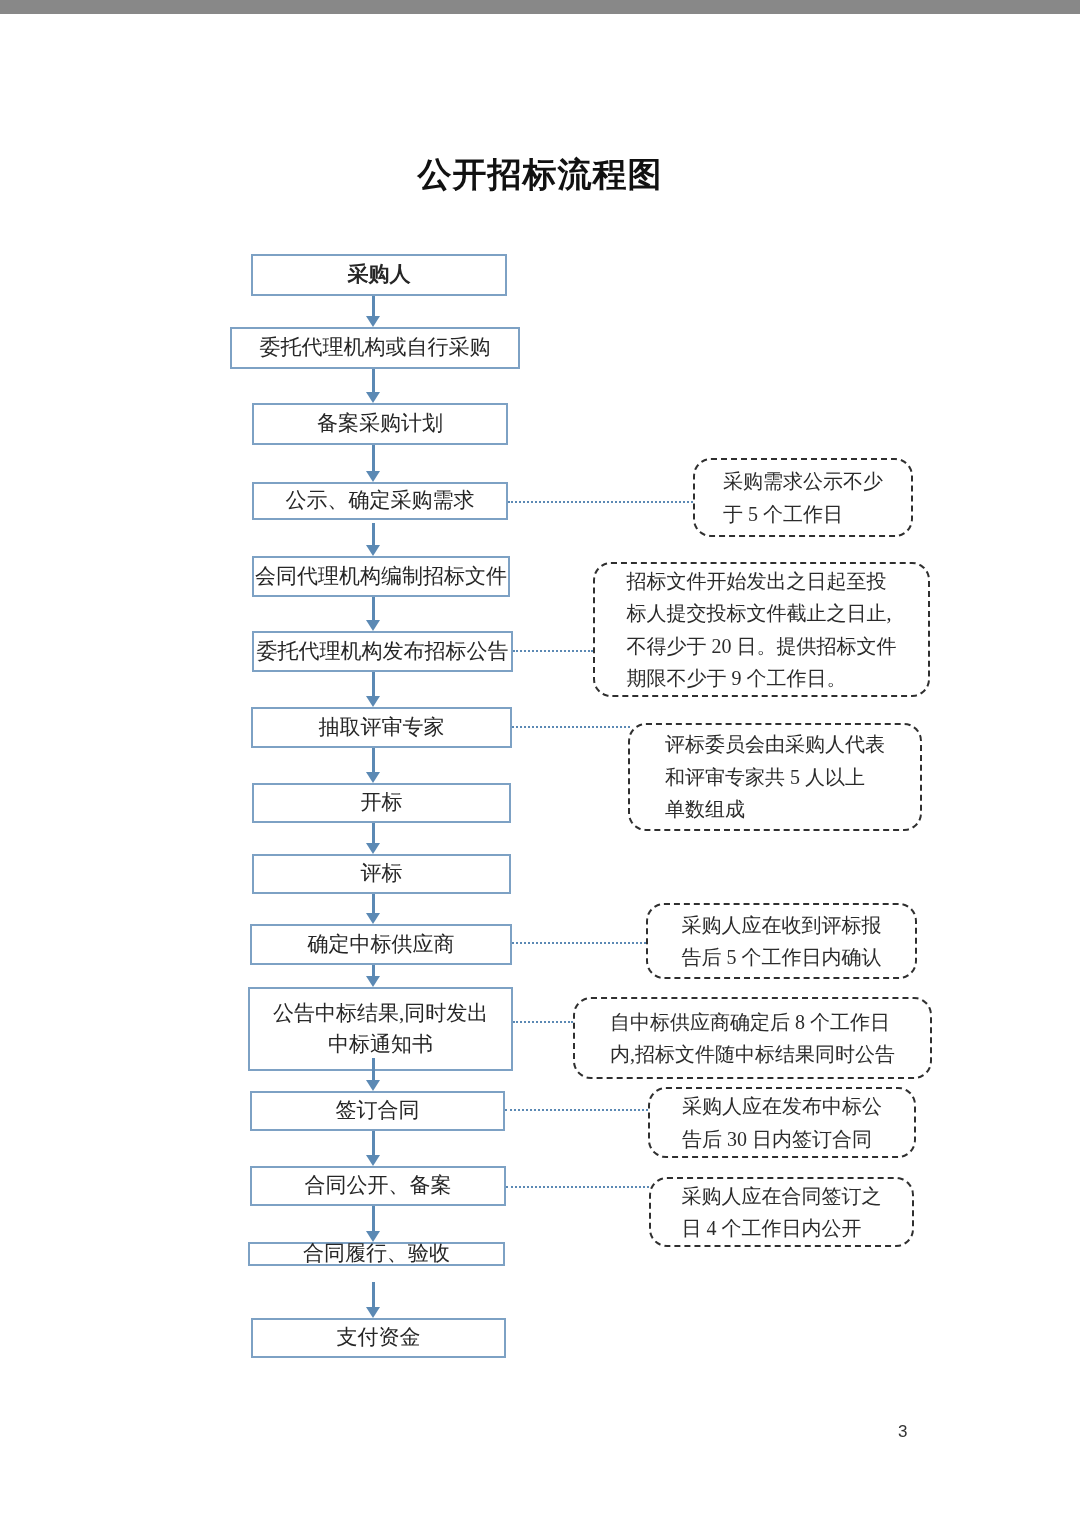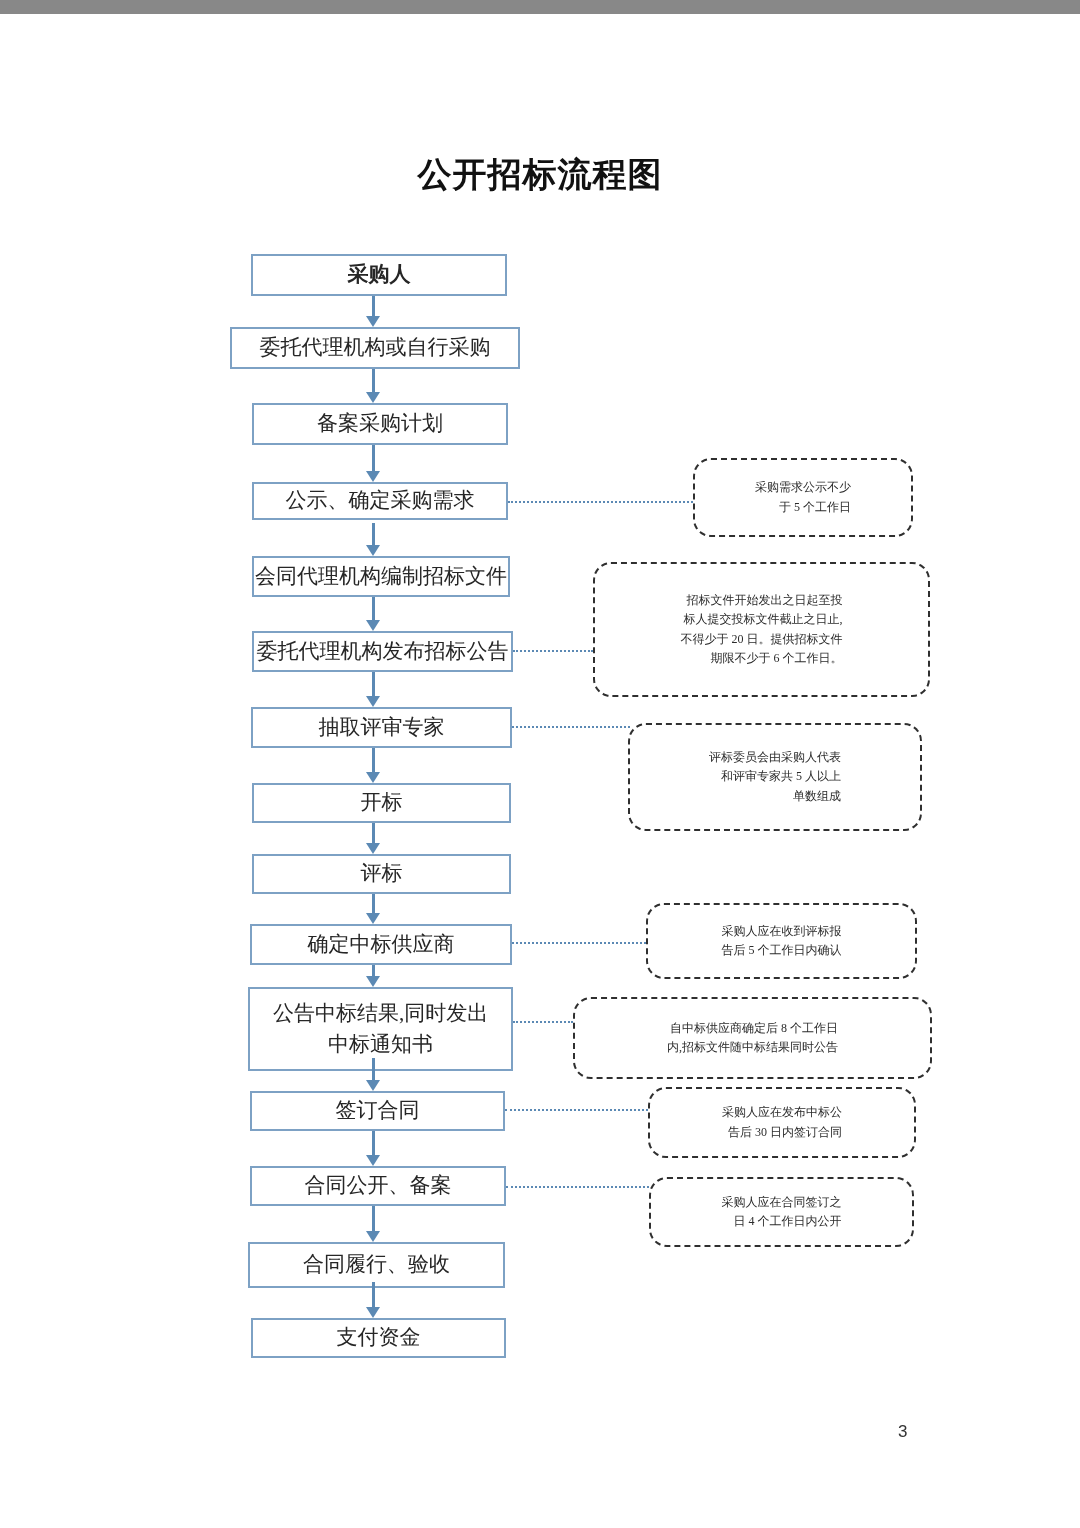--- a/index.html
+++ b/index.html
@@ -61,22 +61,22 @@
   }
   .note {
     position: absolute;
     box-sizing: border-box;
     border: 2px dashed #2f2f2f;
     border-radius: 18px;
     background: #ffffff;
     display: flex;
     align-items: center;
     justify-content: center;
-    text-align: right;
-    font-size: 12px;
+    text-align: left;
+    font-size: 20px;
     line-height: 1.62;
     white-space: pre-line;
     color: #2b2b2b;
     padding: 2px 6px;
   }
   .pagenum {
     position: absolute;
     left: 898px; top: 1408px;
     font-size: 17px;
     font-family: "Liberation Sans", sans-serif;
@@ -97,21 +97,21 @@
   <div class="fbox" style="left:252px;top:542px;width:258px;height:41px">会同代理机构编制招标文件</div>
   <div class="fbox" style="left:252px;top:617px;width:261px;height:41px">委托代理机构发布招标公告</div>
   <div class="fbox" style="left:251px;top:693px;width:261px;height:41px">抽取评审专家</div>
   <div class="fbox" style="left:252px;top:769px;width:259px;height:40px">开标</div>
   <div class="fbox" style="left:252px;top:840px;width:259px;height:40px">评标</div>
   <div class="fbox" style="left:250px;top:910px;width:262px;height:41px">确定中标供应商</div>
   <div class="fbox" style="left:248px;top:973px;width:265px;height:84px">公告中标结果,同时发出
 中标通知书</div>
   <div class="fbox" style="left:250px;top:1077px;width:255px;height:40px">签订合同</div>
   <div class="fbox" style="left:250px;top:1152px;width:256px;height:40px">合同公开、备案</div>
-  <div class="fbox" style="left:248px;top:1228px;width:257px;height:46px">合同履行、验收</div>
+  <div class="fbox" style="left:248px;top:1228px;width:257px;height:24px">合同履行、验收</div>
   <div class="fbox" style="left:251px;top:1304px;width:255px;height:40px">支付资金</div>
 
   <div class="arrow" style="left:372px;top:282px;height:20px"></div>
   <div class="arrow" style="left:372px;top:355px;height:23px"></div>
   <div class="arrow" style="left:372px;top:431px;height:26px"></div>
   <div class="arrow" style="left:372px;top:509px;height:22px"></div>
   <div class="arrow" style="left:372px;top:583px;height:23px"></div>
   <div class="arrow" style="left:372px;top:658px;height:24px"></div>
   <div class="arrow" style="left:372px;top:734px;height:24px"></div>
   <div class="arrow" style="left:372px;top:809px;height:20px"></div>
@@ -128,21 +128,21 @@
   <div class="conn" style="left:512px;top:928px;width:134px"></div>
   <div class="conn" style="left:513px;top:1007px;width:60px"></div>
   <div class="conn" style="left:505px;top:1095px;width:143px"></div>
   <div class="conn" style="left:506px;top:1172px;width:143px"></div>
 
   <div class="note" style="left:693px;top:444px;width:220px;height:79px">采购需求公示不少
 于 5 个工作日</div>
   <div class="note" style="left:593px;top:548px;width:337px;height:135px">招标文件开始发出之日起至投
 标人提交投标文件截止之日止,
 不得少于 20 日。提供招标文件
-期限不少于 6 个工作日。</div>
+期限不少于 9 个工作日。</div>
   <div class="note" style="left:628px;top:709px;width:294px;height:108px">评标委员会由采购人代表
 和评审专家共 5 人以上
 单数组成</div>
   <div class="note" style="left:646px;top:889px;width:271px;height:76px">采购人应在收到评标报
 告后 5 个工作日内确认</div>
   <div class="note" style="left:573px;top:983px;width:359px;height:82px">自中标供应商确定后 8 个工作日
 内,招标文件随中标结果同时公告</div>
   <div class="note" style="left:648px;top:1073px;width:268px;height:71px">采购人应在发布中标公
 告后 30 日内签订合同</div>
   <div class="note" style="left:649px;top:1163px;width:265px;height:70px">采购人应在合同签订之

